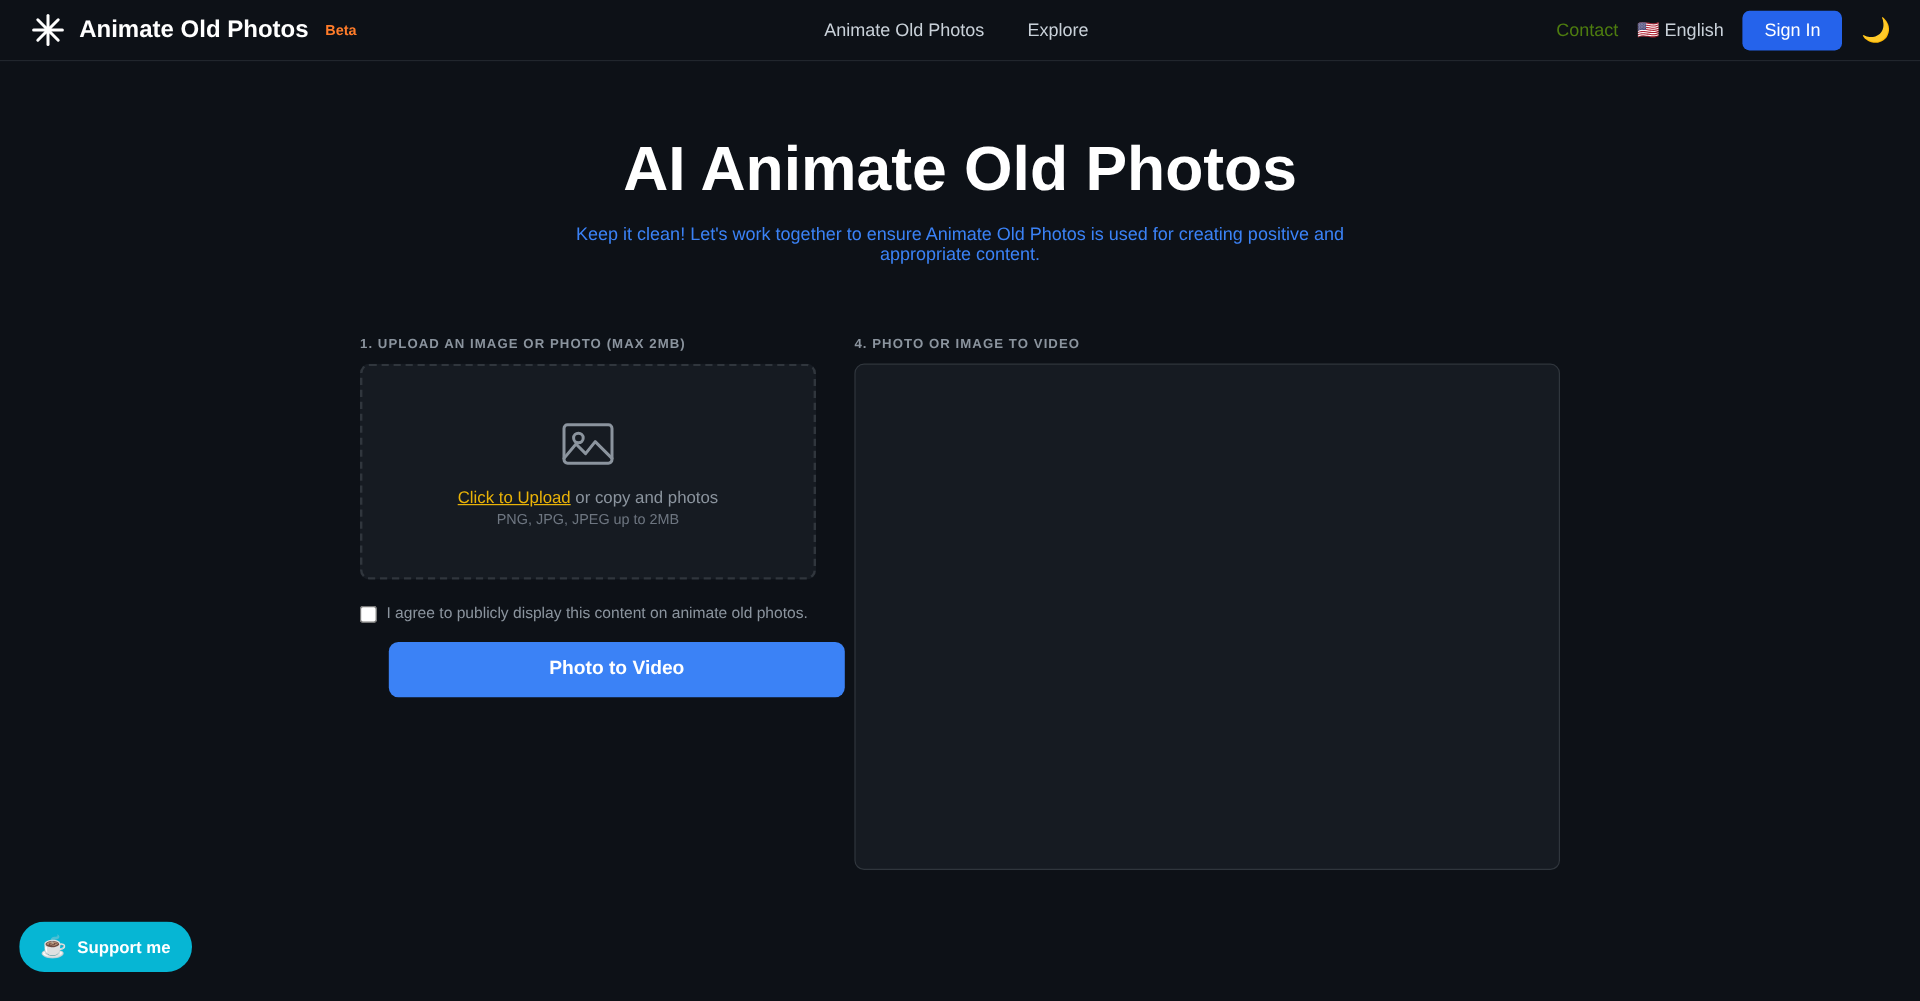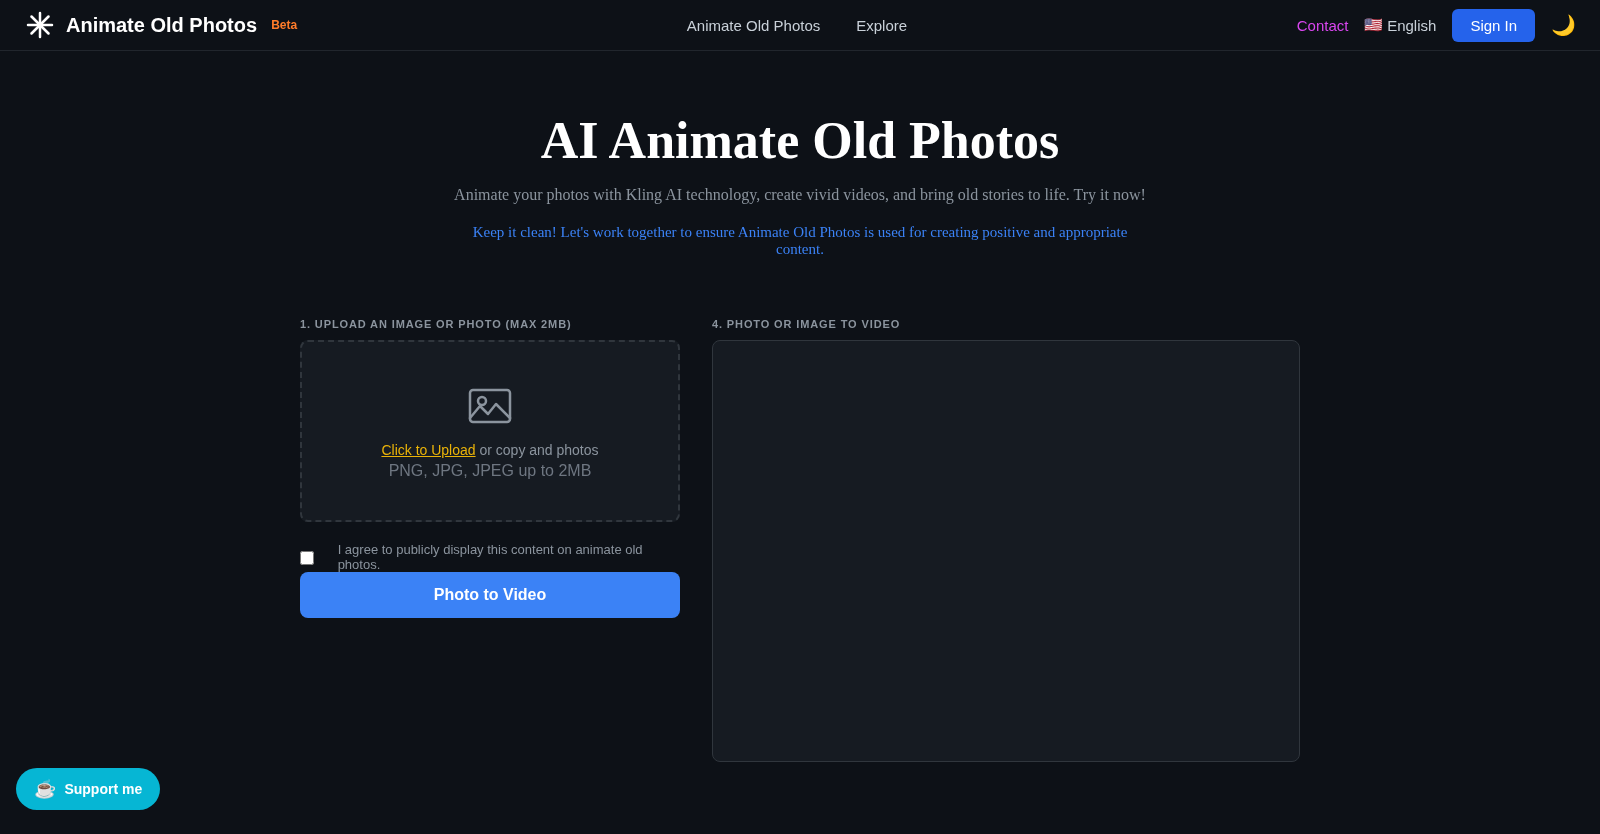--- a/index.html
+++ b/index.html
@@ -51,21 +51,21 @@
       font-size: 15px;
       text-decoration: none;
       cursor: pointer;
     }
     .navbar-right {
       display: flex;
       align-items: center;
       gap: 16px;
     }
     .contact-link {
-      color: #d946ef;
+      color: #4d7c0f;
       font-size: 15px;
       cursor: pointer;
     }
     .lang-selector {
       display: flex;
       align-items: center;
       gap: 4px;
       color: #c9d1d9;
       font-size: 15px;
       cursor: pointer;
@@ -85,21 +85,20 @@
       border: none;
       color: #c9d1d9;
       font-size: 20px;
       cursor: pointer;
     }
 
     
     .hero {
       text-align: center;
       padding: 60px 24px 30px;
-      font-family: Liberation Serif, serif;
     }
     .hero-title {
       font-size: 52px;
       font-weight: 800;
       color: #fff;
       margin-bottom: 16px;
     }
     .hero-subtitle {
       font-size: 16px;
       color: #8b949e;
@@ -160,21 +159,21 @@
     }
     .upload-text {
       font-size: 14px;
       color: #8b949e;
     }
     .upload-link {
       color: #eab308;
       text-decoration: underline;
     }
     .upload-hint {
-      font-size: 16px;
+      font-size: 12px;
       color: #6e7681;
       margin-top: 4px;
     }
 
     
     .prompt-textarea {
       width: 100%;
       background: #161b22;
       border: 1px solid #30363d;
       border-radius: 8px;
@@ -186,22 +185,23 @@
       margin-bottom: 14px;
       font-family: inherit;
     }
     .prompt-textarea::placeholder {
       color: #6e7681;
     }
 
     
     .checkbox-row {
       display: flex;
-      align-items: center;
-      gap: 24px;
+      align-items: flex-start;
+      gap: 8px;
+      margin-bottom: 16px;
     }
     .checkbox-row input[type="checkbox"] {
       margin-top: 2px;
       width: 14px;
       height: 14px;
       cursor: pointer;
       background: #161b22;
       border: 1px solid #30363d;
       accent-color: #3b82f6;
     }
@@ -214,20 +214,21 @@
     .submit-btn {
       width: 100%;
       background: #3b82f6;
       color: #fff;
       border: none;
       border-radius: 8px;
       padding: 14px;
       font-size: 16px;
       font-weight: 600;
       cursor: pointer;
+      margin-left: 24px;
     }
 
     
     .video-preview {
       border: 1px solid #30363d;
       border-radius: 8px;
       background: #161b22;
       min-height: 400px;
       height: 100%;
     }
@@ -281,21 +282,20 @@
       <span>🇺🇸</span>
       <span>English</span>
     </div>
     <button class="sign-in-btn">Sign In</button>
     <button class="dark-mode-btn">🌙</button>
   </div>
 </nav>
 
 <section class="hero">
   <h1 class="hero-title">AI Animate Old Photos</h1>
-  <p class="hero-subtitle">Animate your photos with Kling AI technology, create vivid videos, and bring old stories to life. Try it now!</p>
   <p class="notice-text">Keep it clean! Let's work together to ensure Animate Old Photos is used for creating positive and appropriate content.</p>
 </section>
 
 <div class="main-content">
 
   <div class="left-panel">
     
     <div>
       <div class="section-label">1. UPLOAD AN IMAGE OR PHOTO (MAX 2MB)</div>
       <div class="upload-area">

